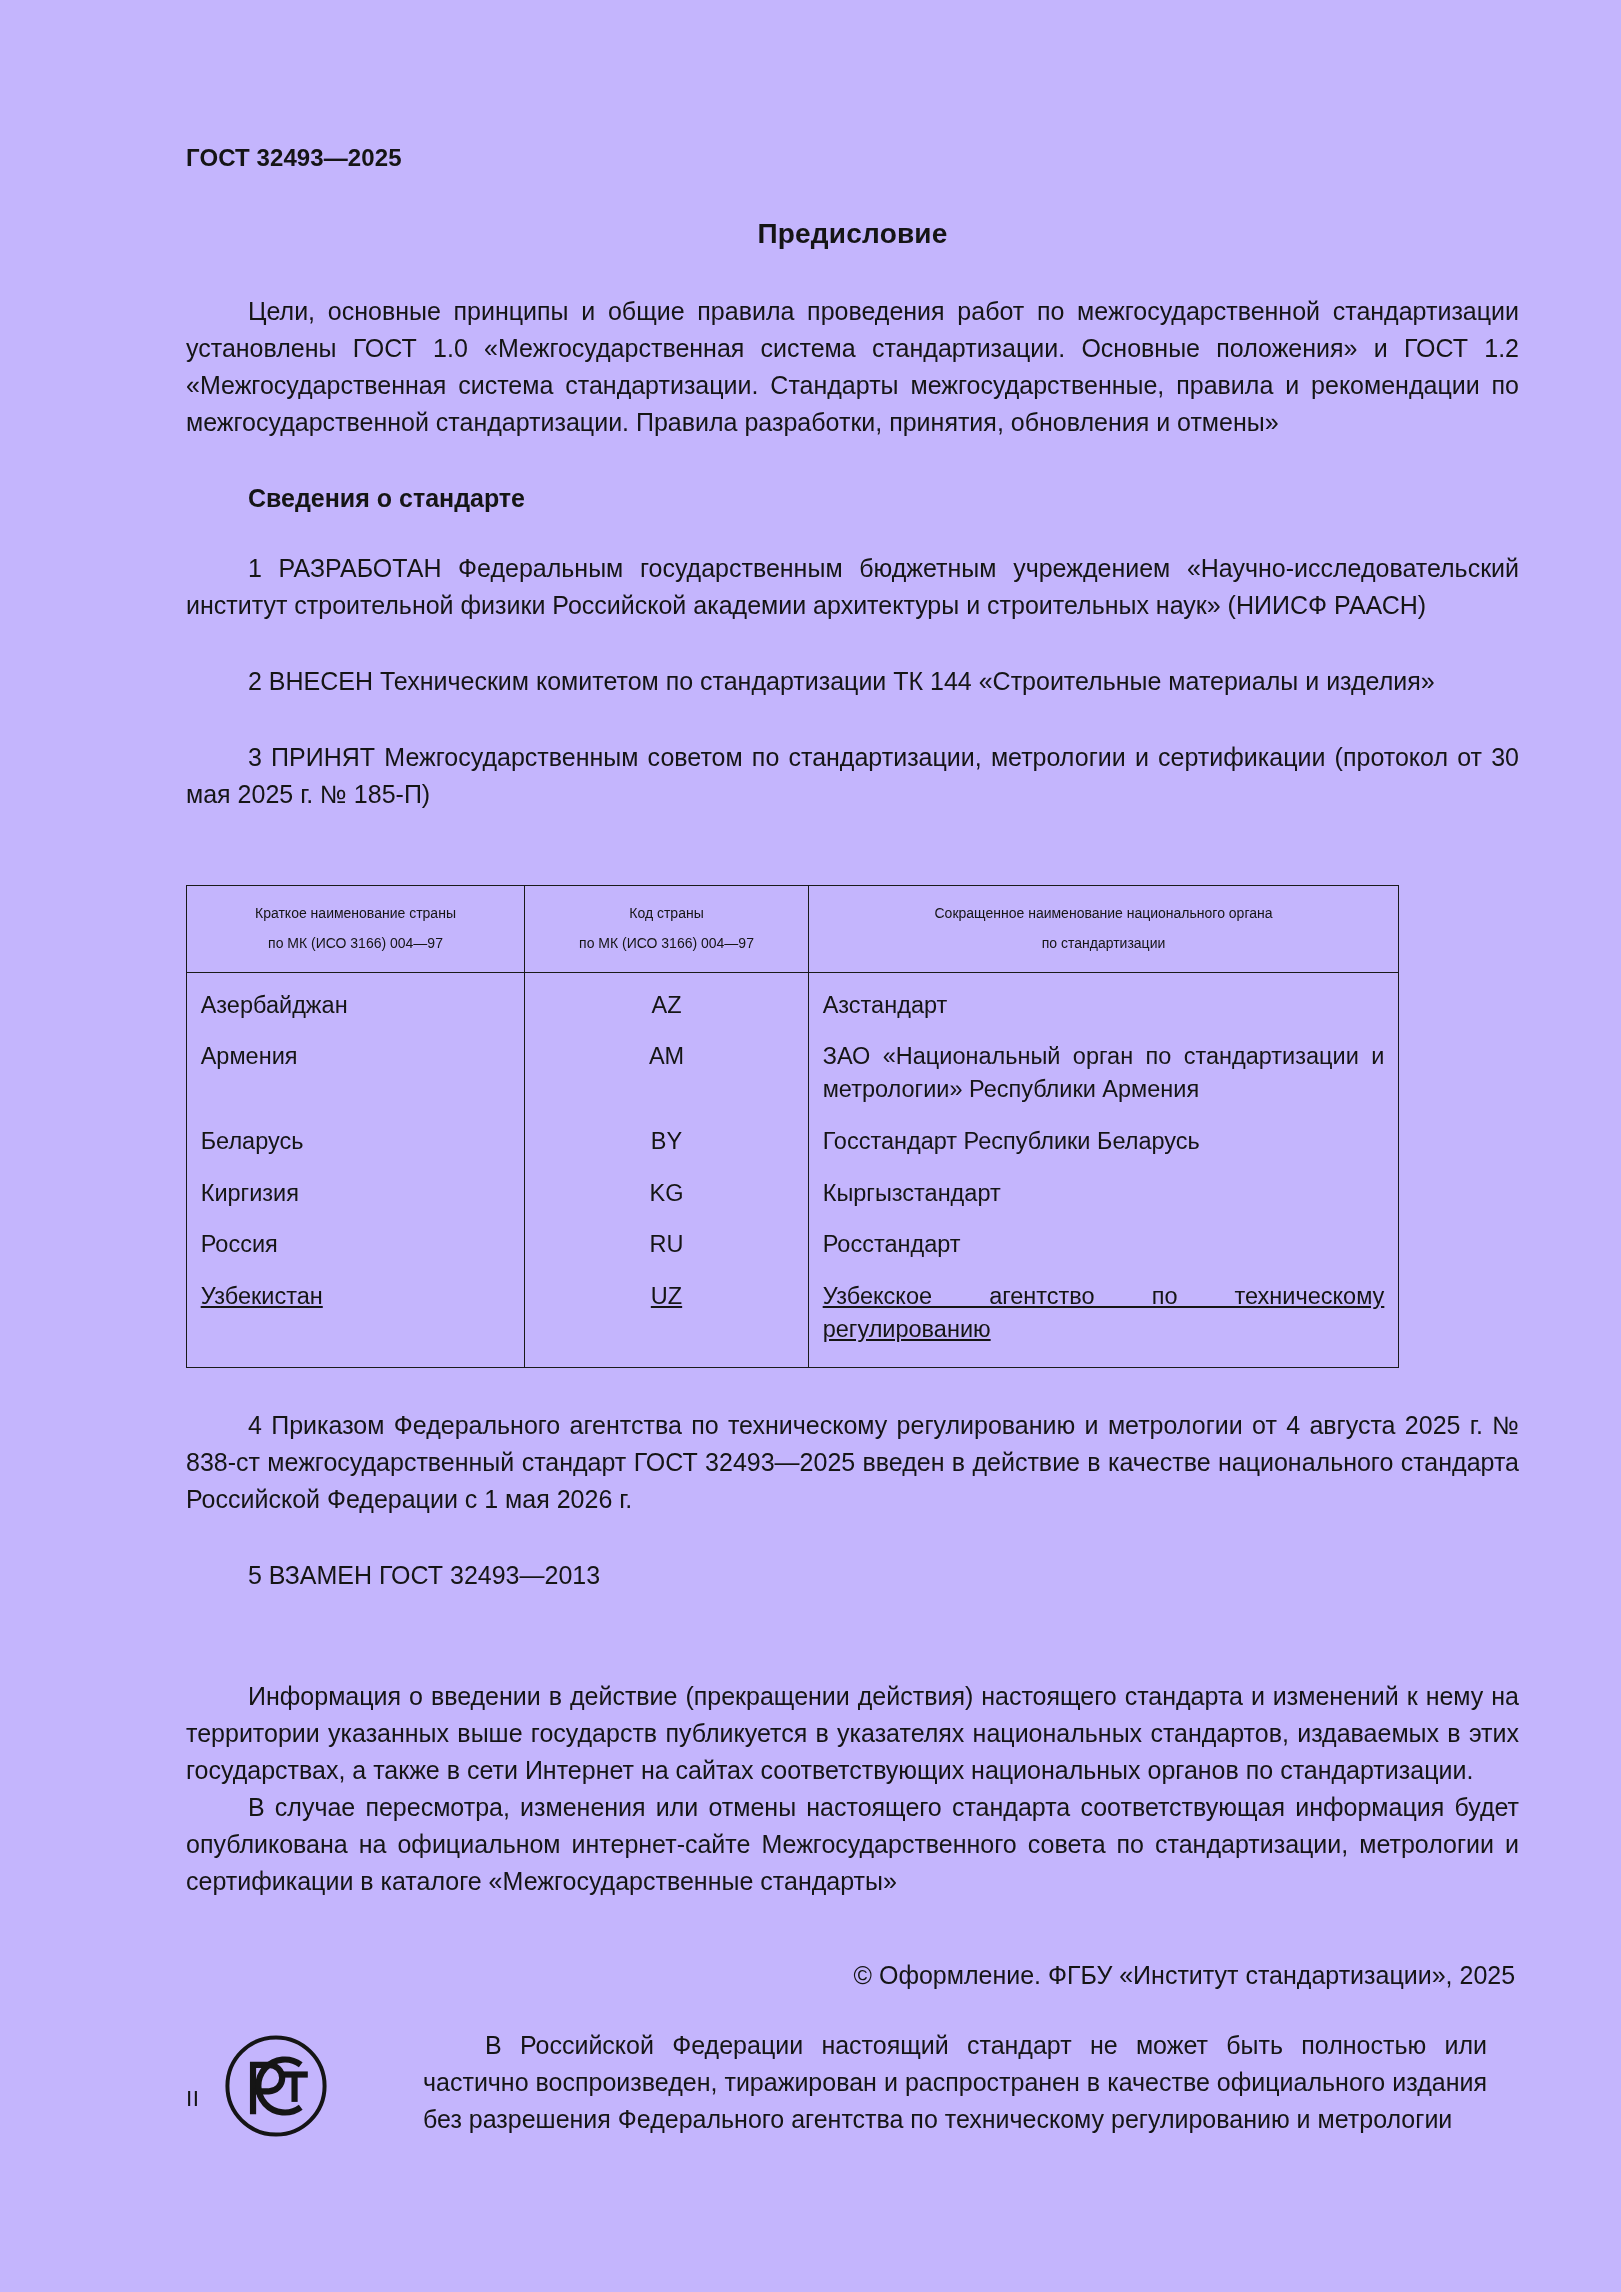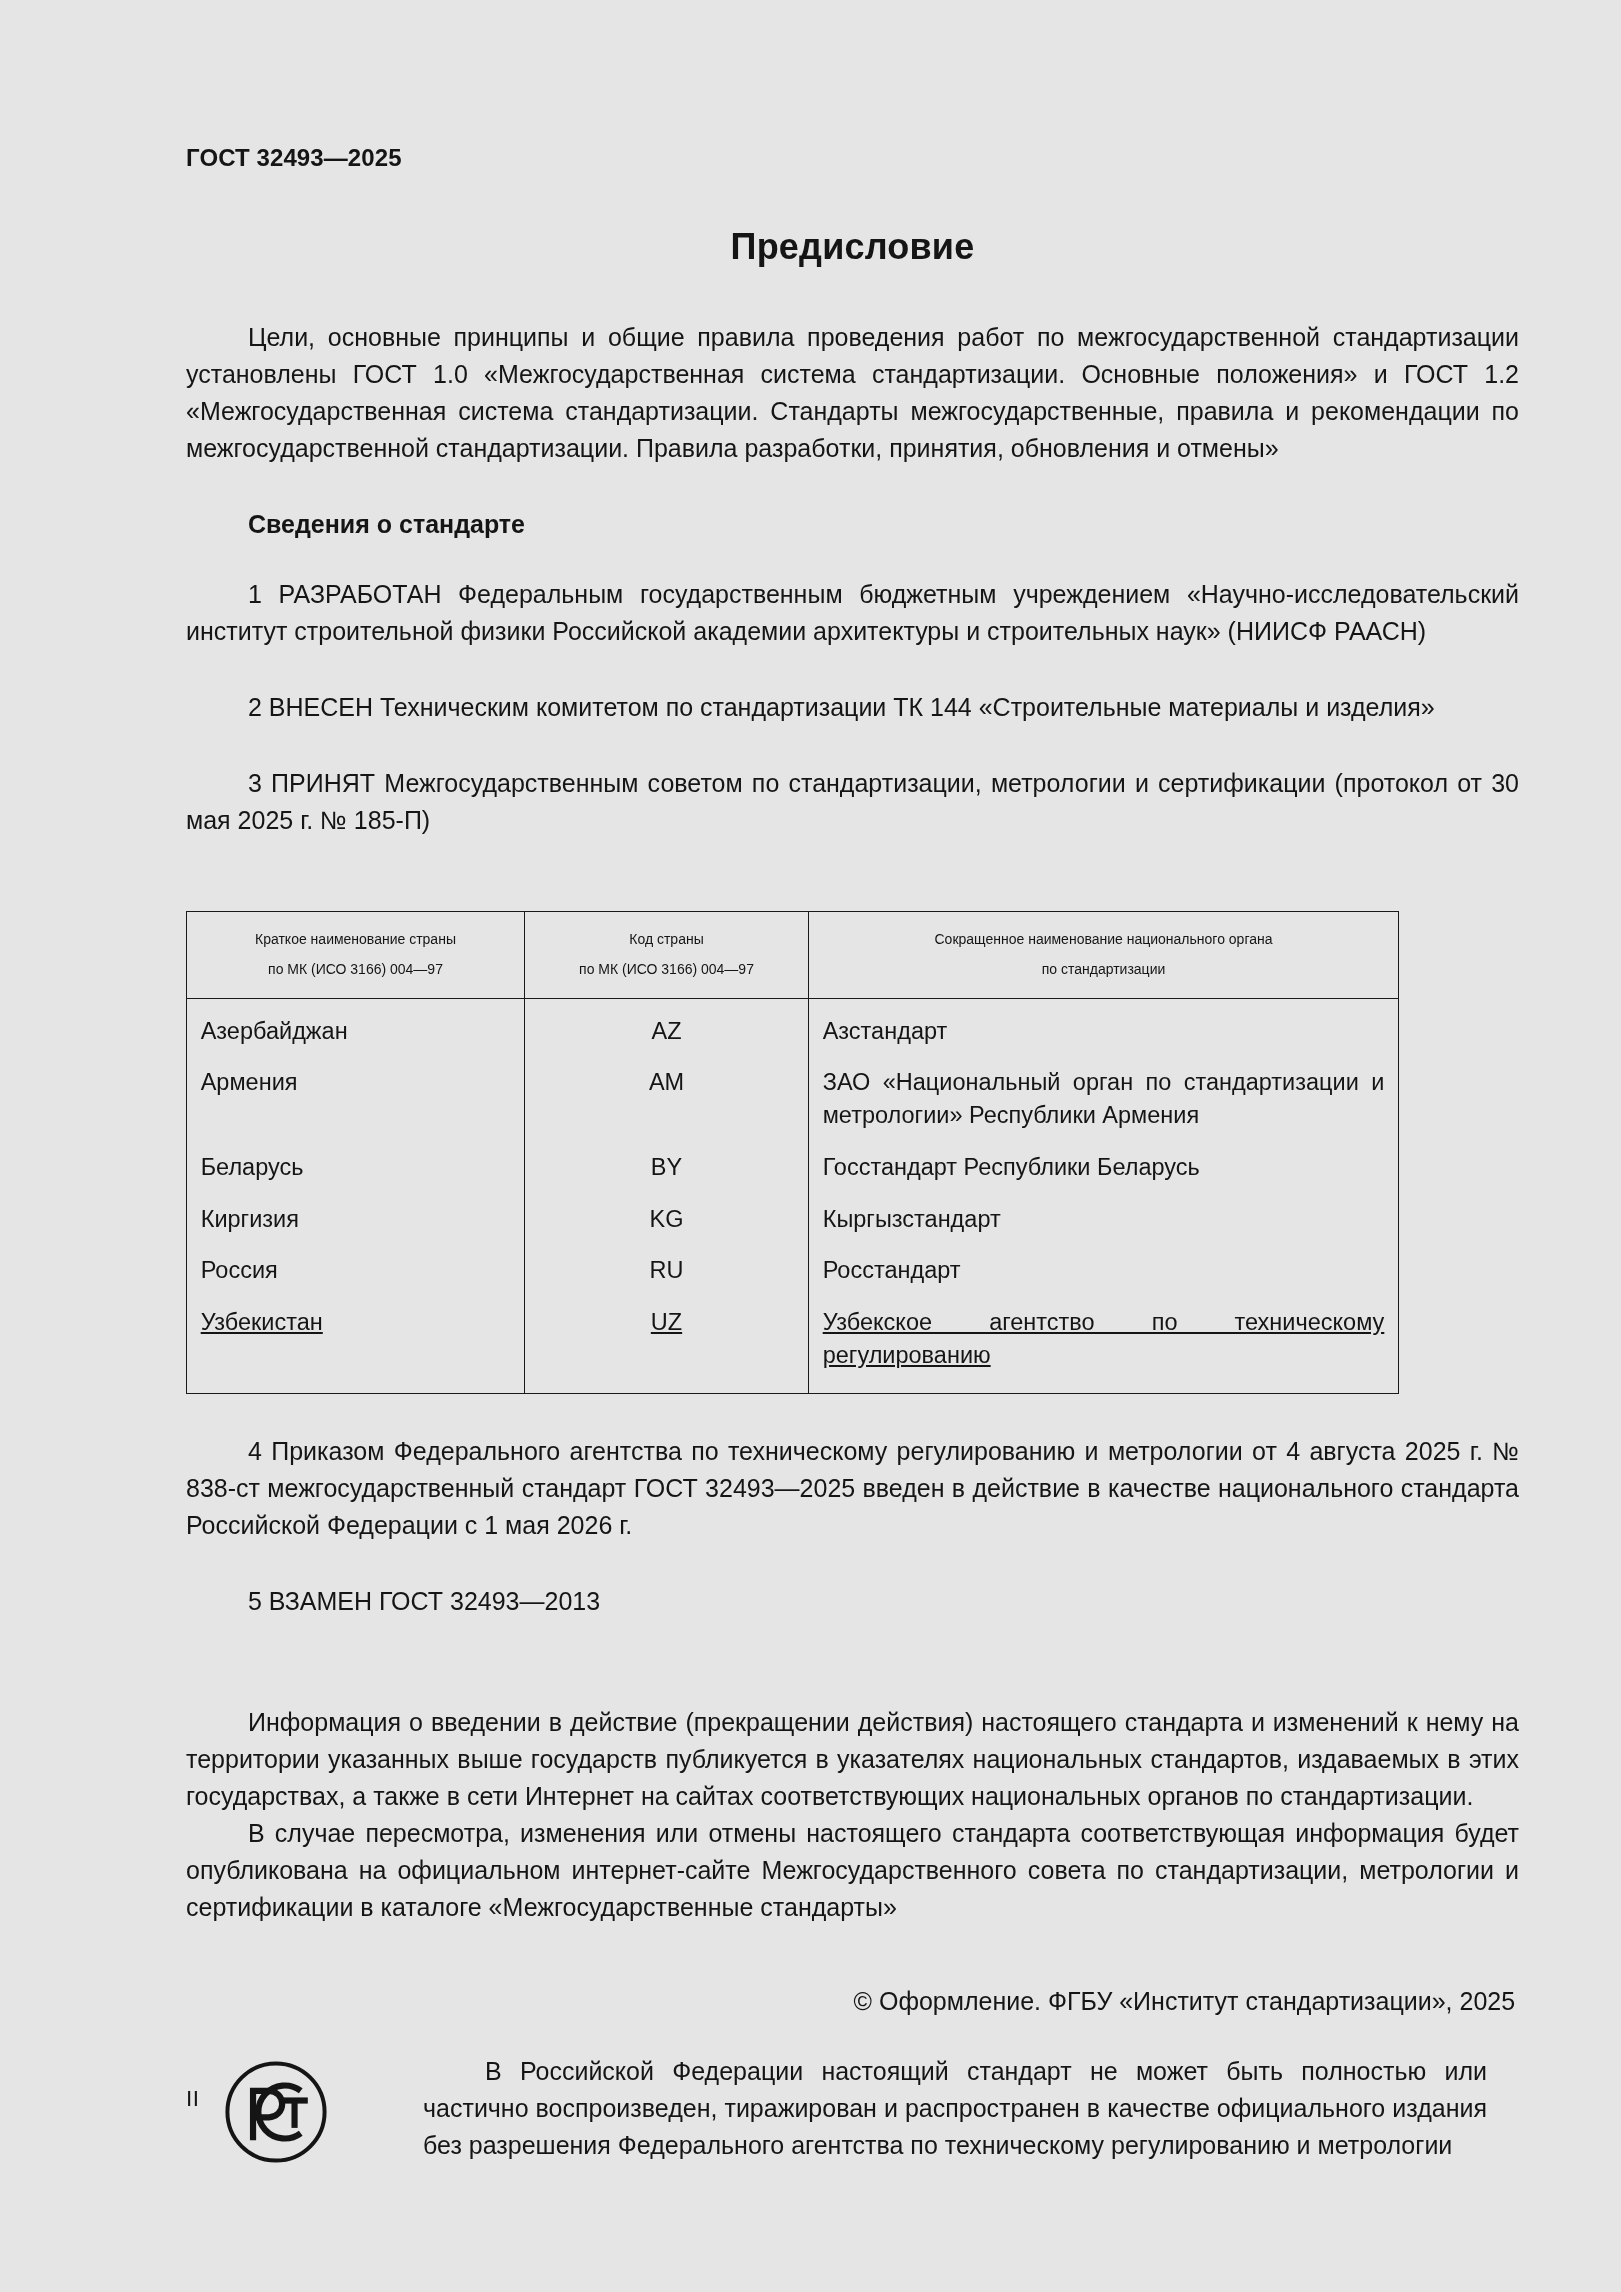--- a/index.html
+++ b/index.html
@@ -8,21 +8,21 @@
     background: #ffffff;
   }
   body {
     font-family: "Liberation Sans", sans-serif;
     color: #151515;
   }
   .page {
     position: relative;
     width: 1621px;
     height: 2293px;
-    background: #e5e5e5;
+    background: #c4b5fd;
     box-sizing: border-box;
     overflow: hidden;
   }
   .sheet {
     position: absolute;
     left: 186px;
     top: 0;
     width: 1333px;
     height: 2293px;
   }
@@ -40,22 +40,22 @@
 
   
   .content {
     position: absolute;
     left: 0;
     top: 204px;
     width: 1333px;
   }
 
   h1.doc-title {
-    margin: 8px;
-    font-size: 36px;
+    margin: 0;
+    font-size: 28px;
     font-weight: bold;
     text-align: center;
     letter-spacing: 0.2px;
     padding-top: 13.7px;
   }
 
   p.para {
     margin: 0;
     font-size: 25px;
     line-height: 37px;

